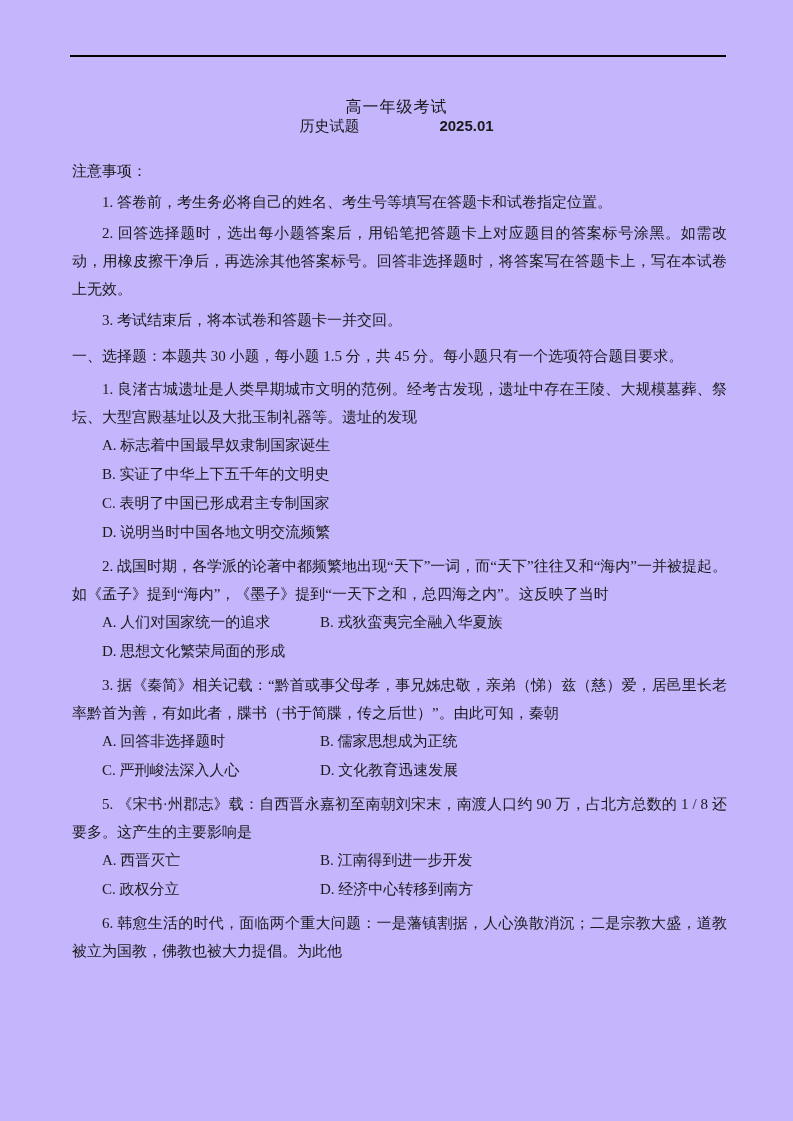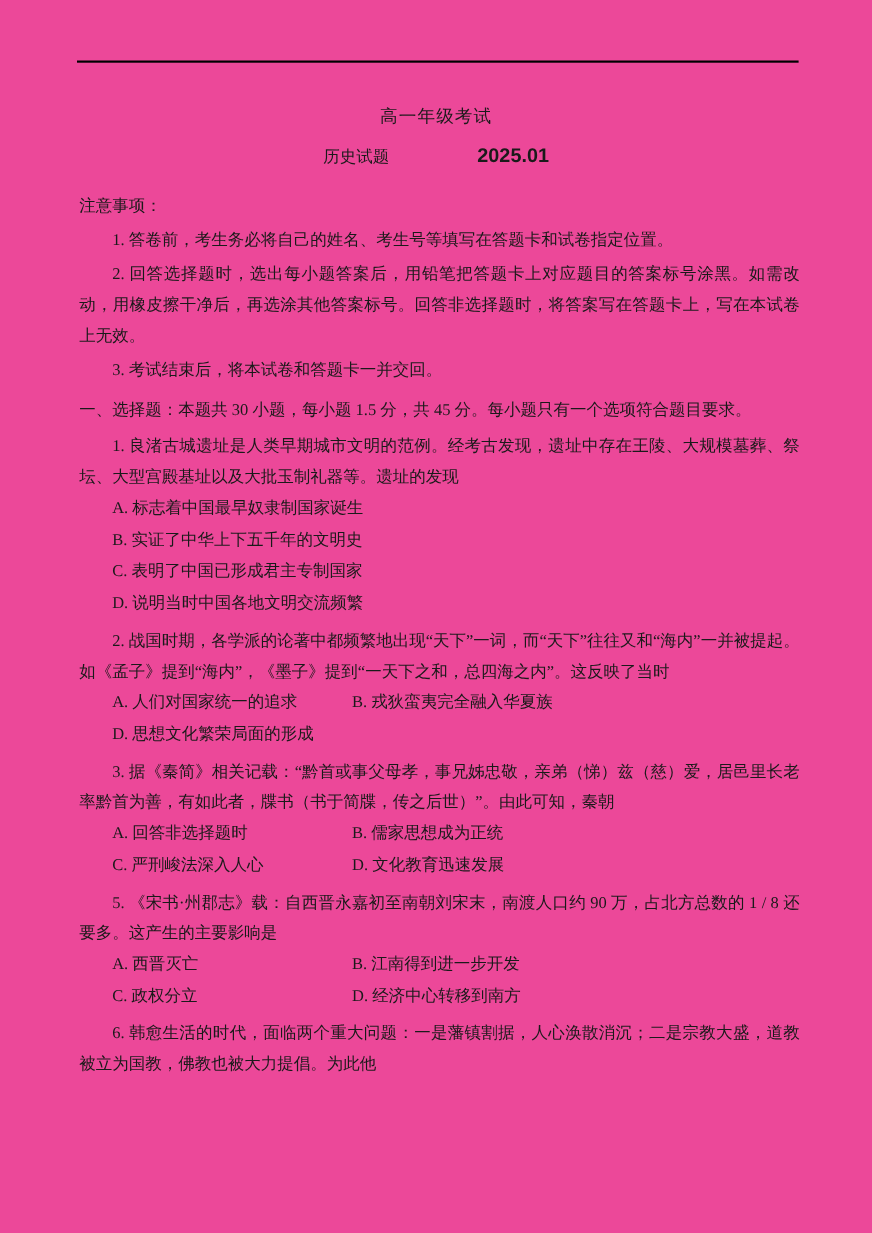--- a/index.html
+++ b/index.html
@@ -4,21 +4,21 @@
 <style>
   html, body {
     margin: 0;
     padding: 0;
     background: #ffffff;
   }
   .page {
     position: relative;
     width: 793px;
     height: 1121px;
-    background: #ec4899;
+    background: #c4b5fd;
     overflow: hidden;
     font-family: "Liberation Serif", "DejaVu Serif", serif;
     color: #1a1a1a;
   }
   .rule {
     position: absolute;
     top: 55px;
     left: 70px;
     width: 656px;
     height: 2px;
@@ -27,32 +27,31 @@
   .header {
     padding-top: 97px;
     text-align: center;
   }
   .title {
     font-size: 16px;
     line-height: 19px;
     letter-spacing: 1px;
   }
   .subtitle {
-    margin-top: 16px;
     display: flex;
     justify-content: center;
     align-items: baseline;
     gap: 80px;
     font-size: 15px;
     line-height: 19px;
   }
   .date {
     font-family: "Liberation Sans", "DejaVu Sans", sans-serif;
     font-weight: bold;
-    font-size: 18px;
+    font-size: 15px;
   }
   .content {
     margin: 21px 66px 0 72px;
     font-size: 15px;
     line-height: 28px;
     text-align: justify;
   }
   p { margin: 0; }
   .notice-item {
     text-indent: 2em;

